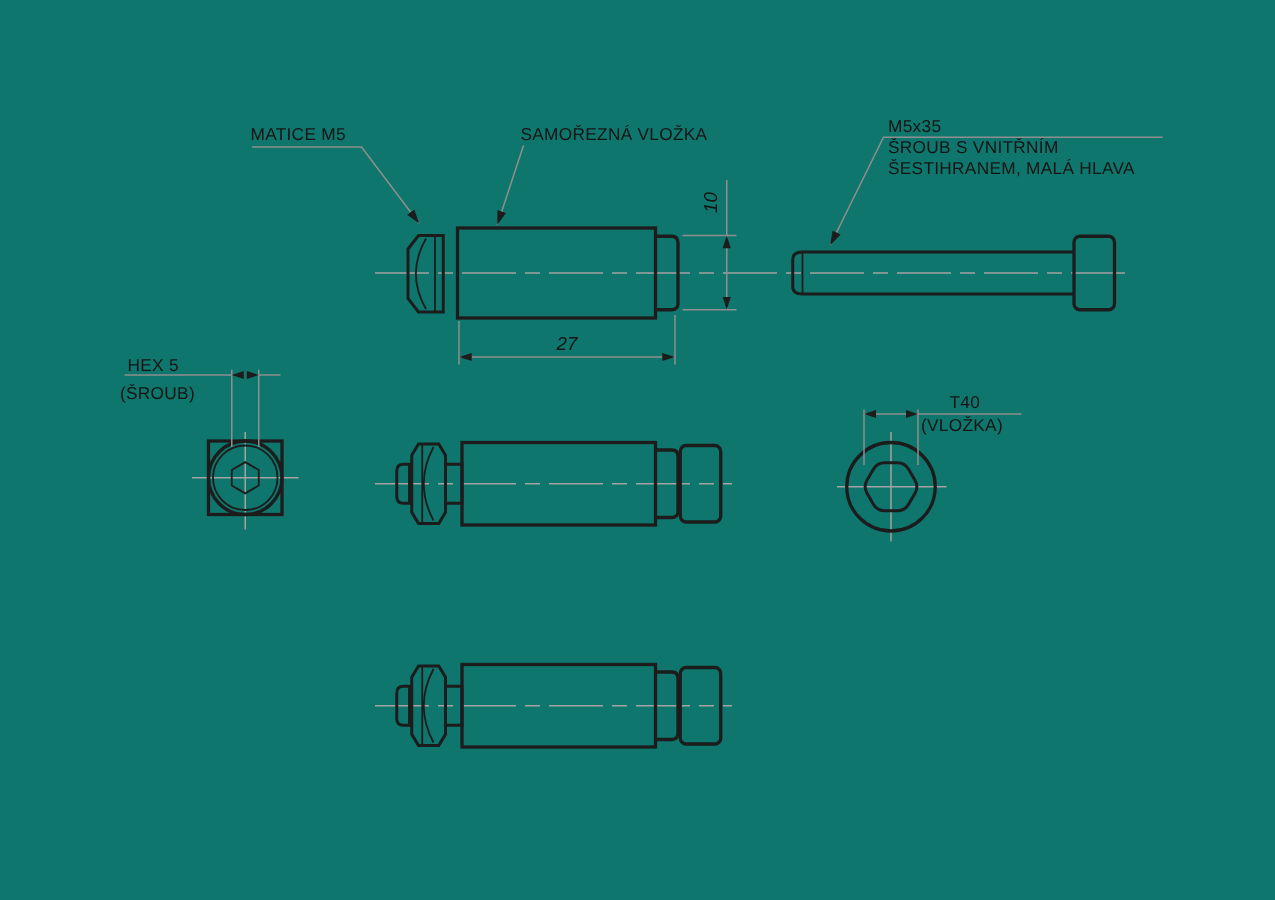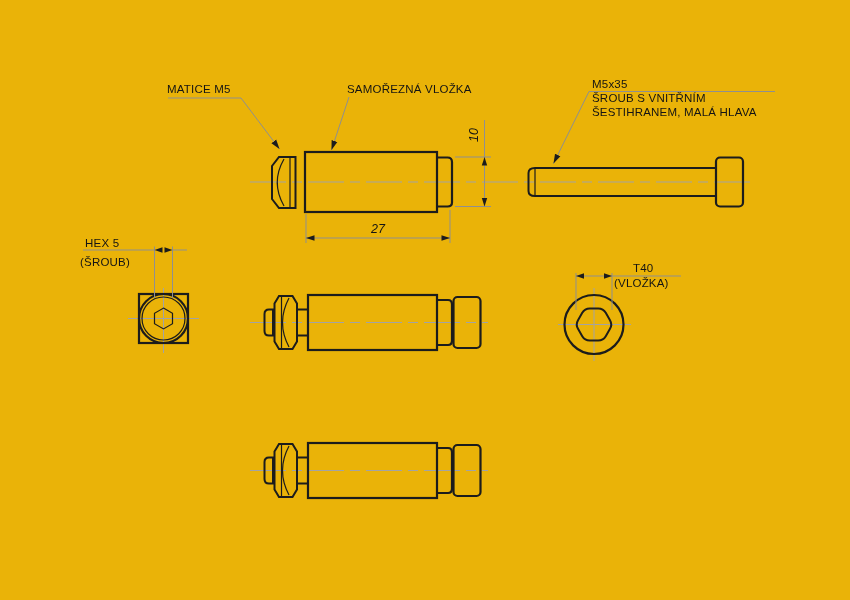--- a/index.html
+++ b/index.html
@@ -1,19 +1,19 @@
 <!DOCTYPE html>
 <html><head>
 <meta charset="utf-8">
 <style>
   html,body{margin:0;padding:0;background:#ffffff;}
   .canvas{
     position:relative;
     width:850px;height:600px;
-    background:#eab308;
+    background:#0f766e;
     font-family:"Liberation Sans", sans-serif;
     overflow:hidden;
   }
   svg{display:block;}
   .lbl{
     font-family:"Liberation Sans", sans-serif;
     font-size:11.5px;
     fill:#141414;
     letter-spacing:.2px;
   }

